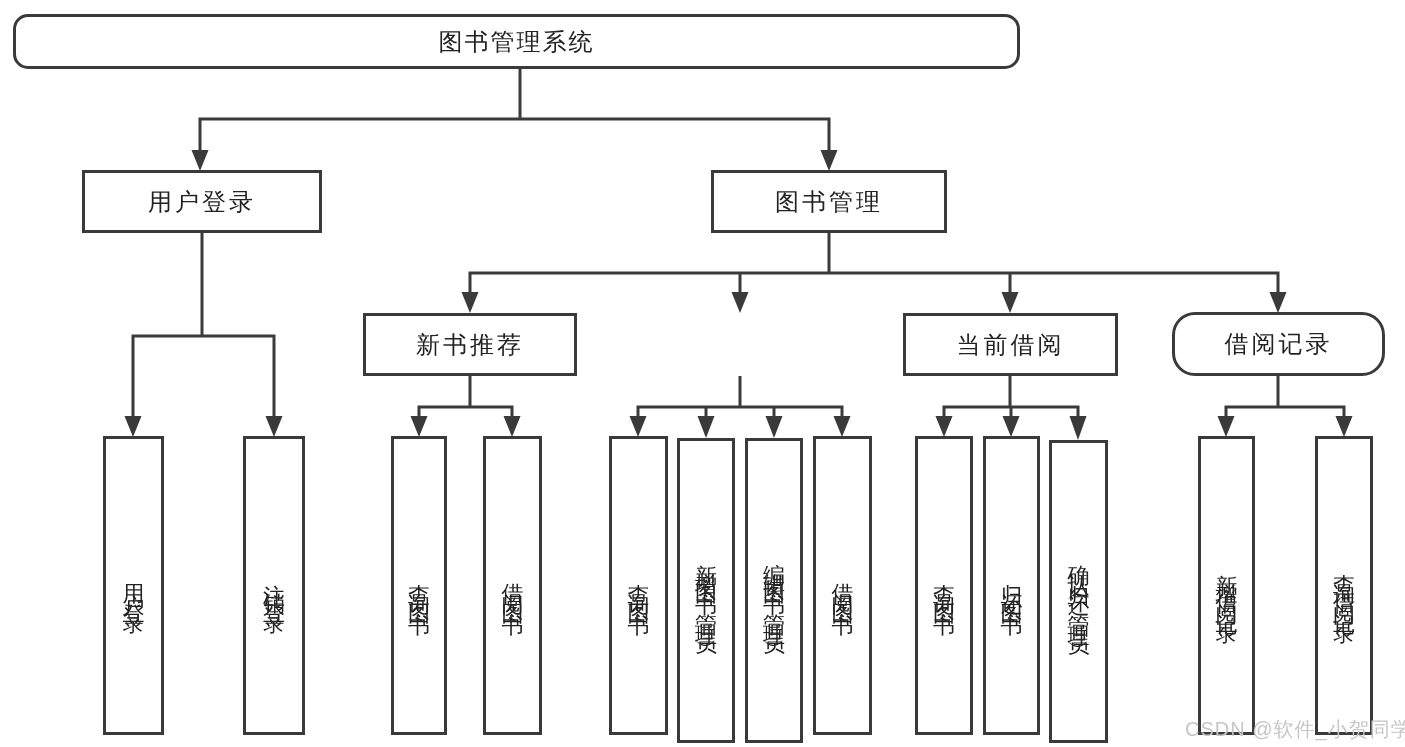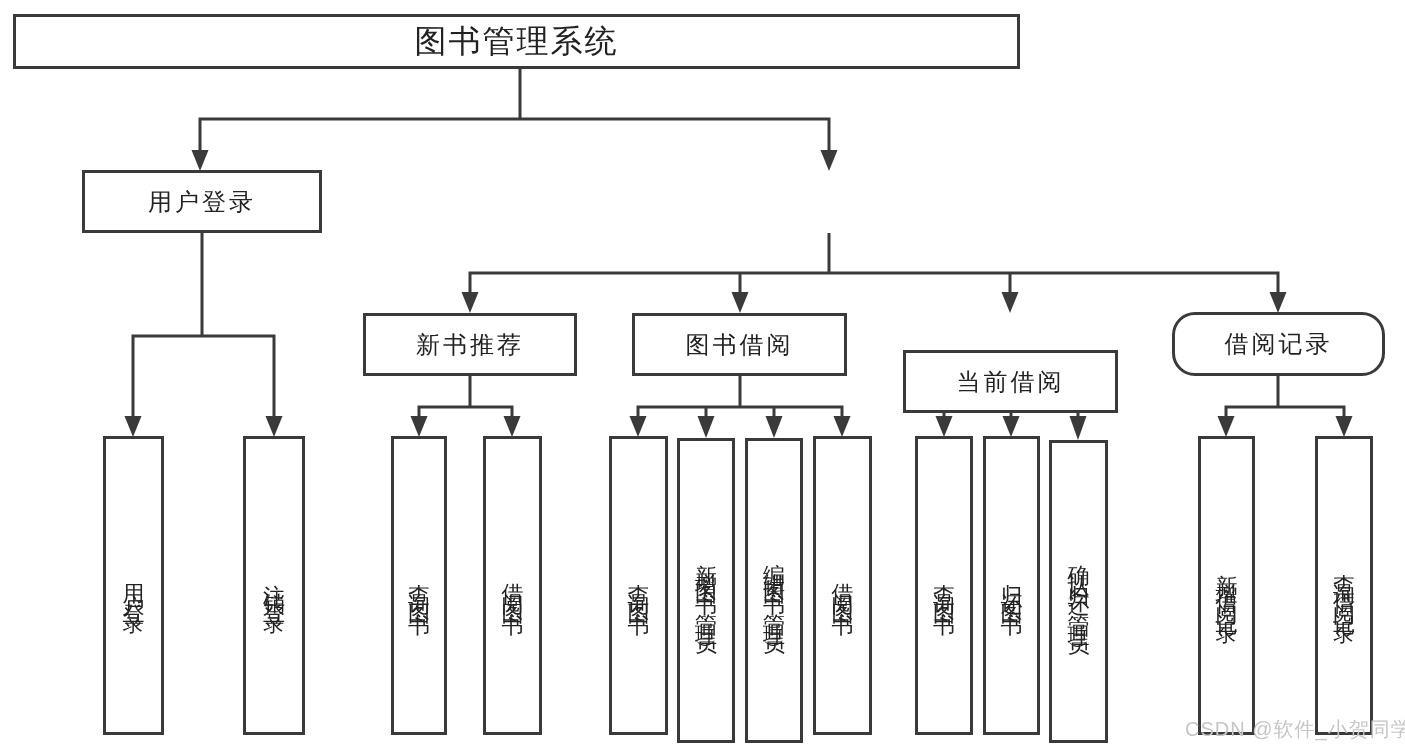--- a/index.html
+++ b/index.html
@@ -22,21 +22,21 @@
   .wires polygon{fill:var(--line);stroke:none;}
   .box{
     position:absolute;
     box-sizing:border-box;
     background:var(--fill);
     border:3px solid var(--line);
     display:flex;align-items:center;justify-content:center;
     color:var(--text);
   }
   .hnode{font-size:24px;letter-spacing:3px;white-space:nowrap;}
-  .root{font-size:32px;letter-spacing:2px;}
+  .root{font-size:24px;letter-spacing:2px;border-radius:15px;}
   .leaf .vtext{
     writing-mode:vertical-rl;
     text-orientation:mixed;
     font-size:22px;
     letter-spacing:10px;
     line-height:1;
     color:var(--text);
   }
   .watermark{
     position:absolute;
@@ -104,24 +104,24 @@
       <path d="M1278,376 V407"></path>
       <path d="M1226,418 V407 H1344 V418"></path>
       <polygon points="1217.5,416 1234.5,416 1226,437"></polygon>
       <polygon points="1335.5,416 1352.5,416 1344,437"></polygon>
     </g>
   </svg>
 
   <div class="box root" style="left:13px;top:14px;width:1007px;height:55px;">图书管理系统</div>
 
   <div class="box hnode" style="left:82px;top:170px;width:240px;height:63px;">用户登录</div>
+  <div class="box hnode" style="left:711px;top:170px;width:236px;height:63px;">图书管理</div>
 
   <div class="box hnode" style="left:363px;top:313px;width:214px;height:63px;text-align:center;">新书推荐</div>
-  <div class="box hnode" style="left:632px;top:313px;width:215px;height:63px;">图书借阅</div>
-  <div class="box hnode" style="left:903px;top:313px;width:215px;height:63px;margin-top:37px;">当前借阅</div>
+  <div class="box hnode" style="left:903px;top:313px;width:215px;height:63px;">当前借阅</div>
   <div class="box hnode" style="left:1172px;top:312px;width:213px;height:64px;border-radius:23px;">借阅记录</div>
 
   <div class="box leaf" style="left:103px;top:436px;width:61px;height:299px;">
     <span class="vtext">用户登录</span>
   </div>
   <div class="box leaf" style="left:243px;top:436px;width:62px;height:299px;">
     <span class="vtext">注销登录</span>
   </div>
 
   <div class="box leaf" style="left:391px;top:436px;width:56px;height:299px;">

